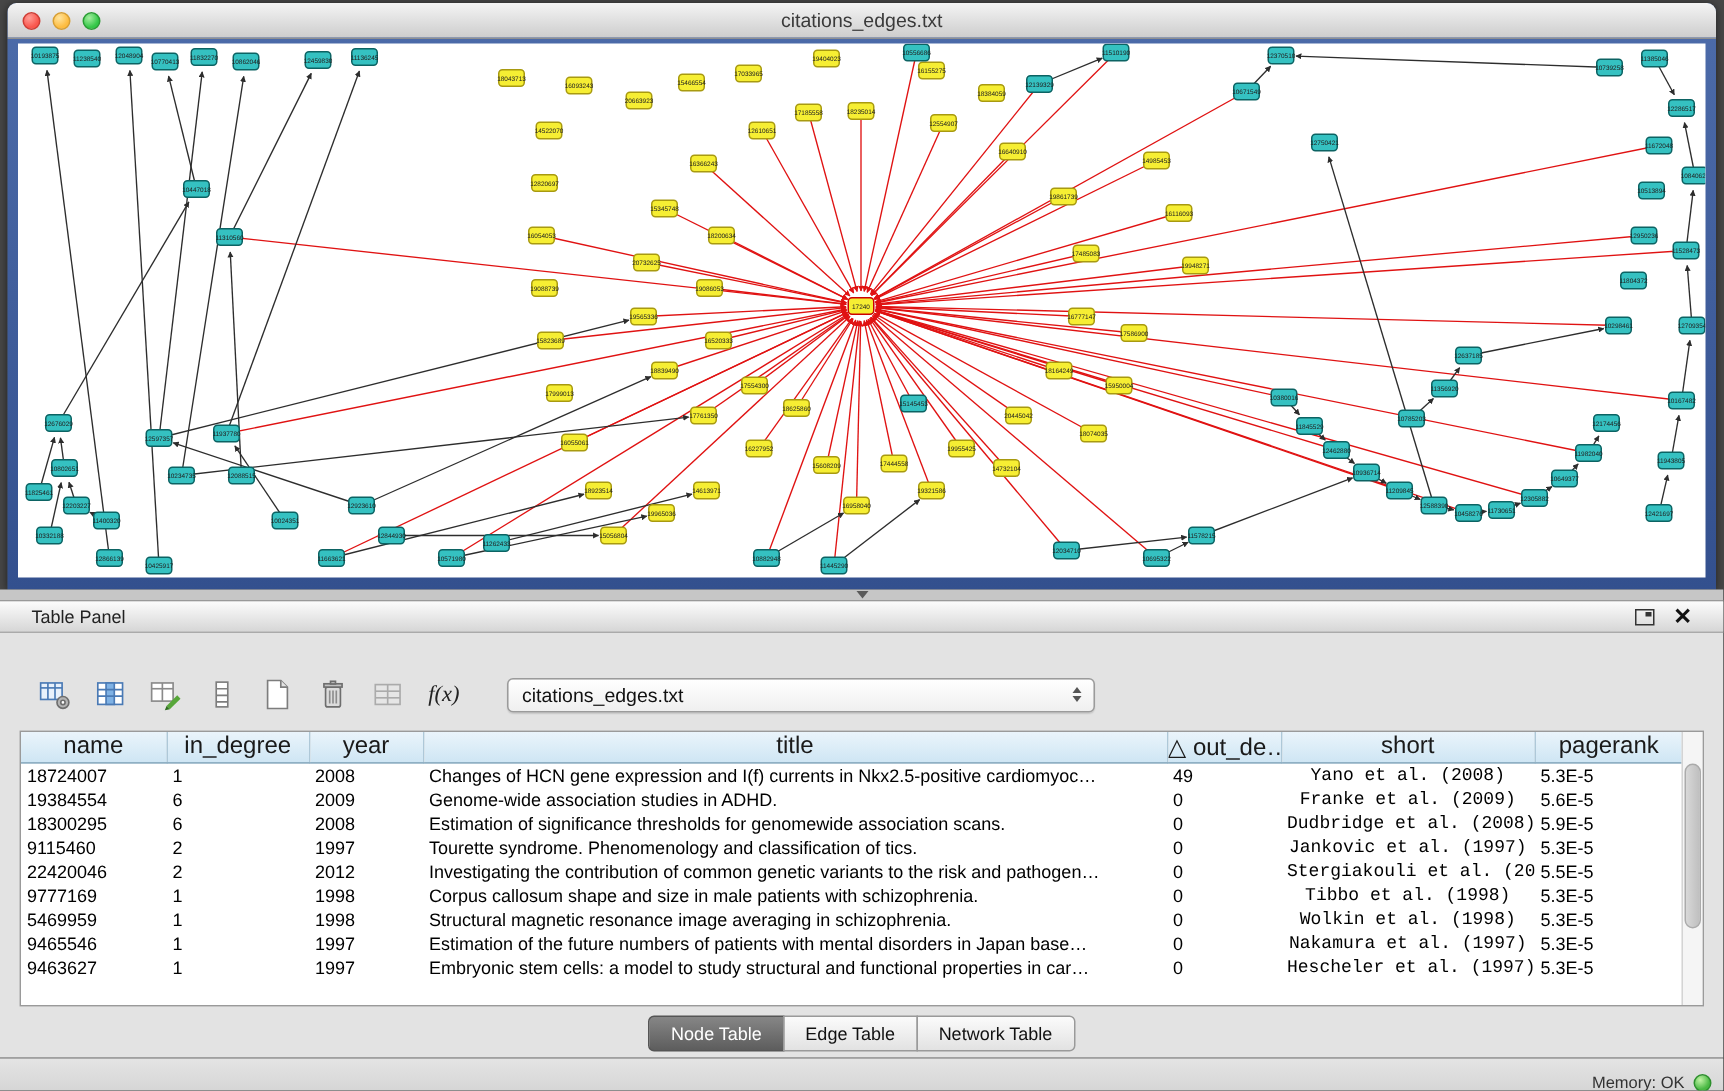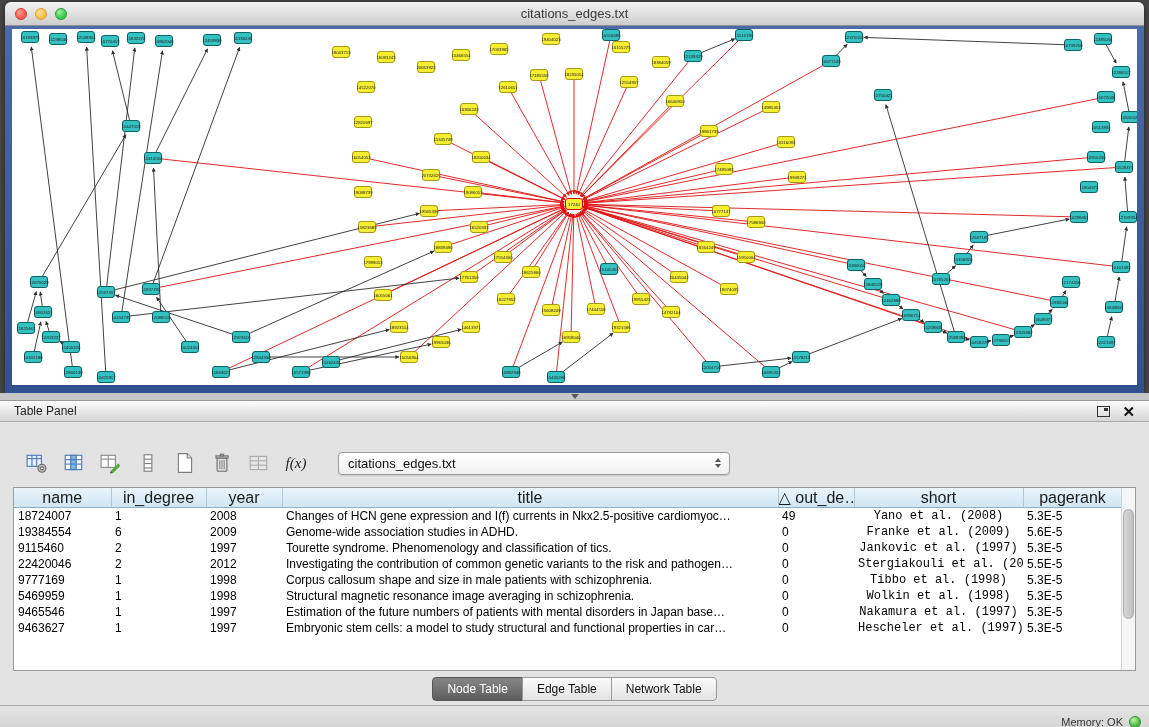--- a/index.html
+++ b/index.html
@@ -22,21 +22,21 @@
   .net-frame{position:absolute;left:7px;right:7px;top:27px;bottom:8px;background:#ffffff;overflow:hidden;}
   .net-frame svg{width:100%;height:100%;display:block;}
 
   
   .splitter{position:absolute;left:0;top:393px;width:1149px;height:7px;background:#c6c6c6;display:flex;align-items:center;justify-content:center;}
   .splitter-handle{width:0;height:0;border-left:4px solid transparent;border-right:4px solid transparent;border-top:5px solid #5a5a5a;}
 
   
   .table-panel{position:absolute;left:0;top:400px;width:1149px;height:305px;background:#e3e3e3;border-top:1px solid #999;}
   .panel-header{height:21px;background:linear-gradient(#fcfcfc,#d6d6d6);border-bottom:1px solid #aaa;
-    display:flex;align-items:center;padding:0 14px;font-size:12px;color:#222;justify-content:space-between;}
+    display:flex;align-items:center;padding:0 21px;font-size:12px;color:#222;justify-content:space-between;}
   .panel-header-title{flex:1;}
   .panel-header-icons{display:flex;align-items:center;gap:12px;}
   .float-ico{width:13px;height:11px;border:1.5px solid #333;position:relative;display:inline-block;}
   .float-ico::after{content:"";position:absolute;right:1px;top:1px;width:4px;height:3px;background:#333;}
   .close-ico{font-size:15px;font-weight:bold;color:#111;line-height:11px;cursor:default;}
 
   .toolbar{position:absolute;left:24px;top:47px;height:30px;display:flex;align-items:center;gap:11px;}
   .tool-btn{width:26px;height:26px;display:flex;align-items:center;justify-content:center;}
   .fx-text{font-family:"Liberation Serif",serif;font-style:italic;font-size:15px;color:#222;}
 
@@ -829,20 +829,29 @@
           <tr>
             <td class="col-name">19384554</td>
             <td class="col-in_degree">6</td>
             <td class="col-year">2009</td>
             <td class="col-title">Genome-wide association studies in ADHD.</td>
             <td class="col-out_degree">0</td>
             <td class="col-short">Franke et al. (2009)</td>
             <td class="col-pagerank">5.6E-5</td>
           </tr>
           <tr>
+            <td class="col-name">18300295</td>
+            <td class="col-in_degree">6</td>
+            <td class="col-year">2008</td>
+            <td class="col-title">Estimation of significance thresholds for genomewide association scans.</td>
+            <td class="col-out_degree">0</td>
+            <td class="col-short">Dudbridge et al. (2008)</td>
+            <td class="col-pagerank">5.9E-5</td>
+          </tr>
+          <tr>
             <td class="col-name">9115460</td>
             <td class="col-in_degree">2</td>
             <td class="col-year">1997</td>
             <td class="col-title">Tourette syndrome. Phenomenology and classification of tics.</td>
             <td class="col-out_degree">0</td>
             <td class="col-short">Jankovic et al. (1997)</td>
             <td class="col-pagerank">5.3E-5</td>
           </tr>
           <tr>
             <td class="col-name">22420046</td>

